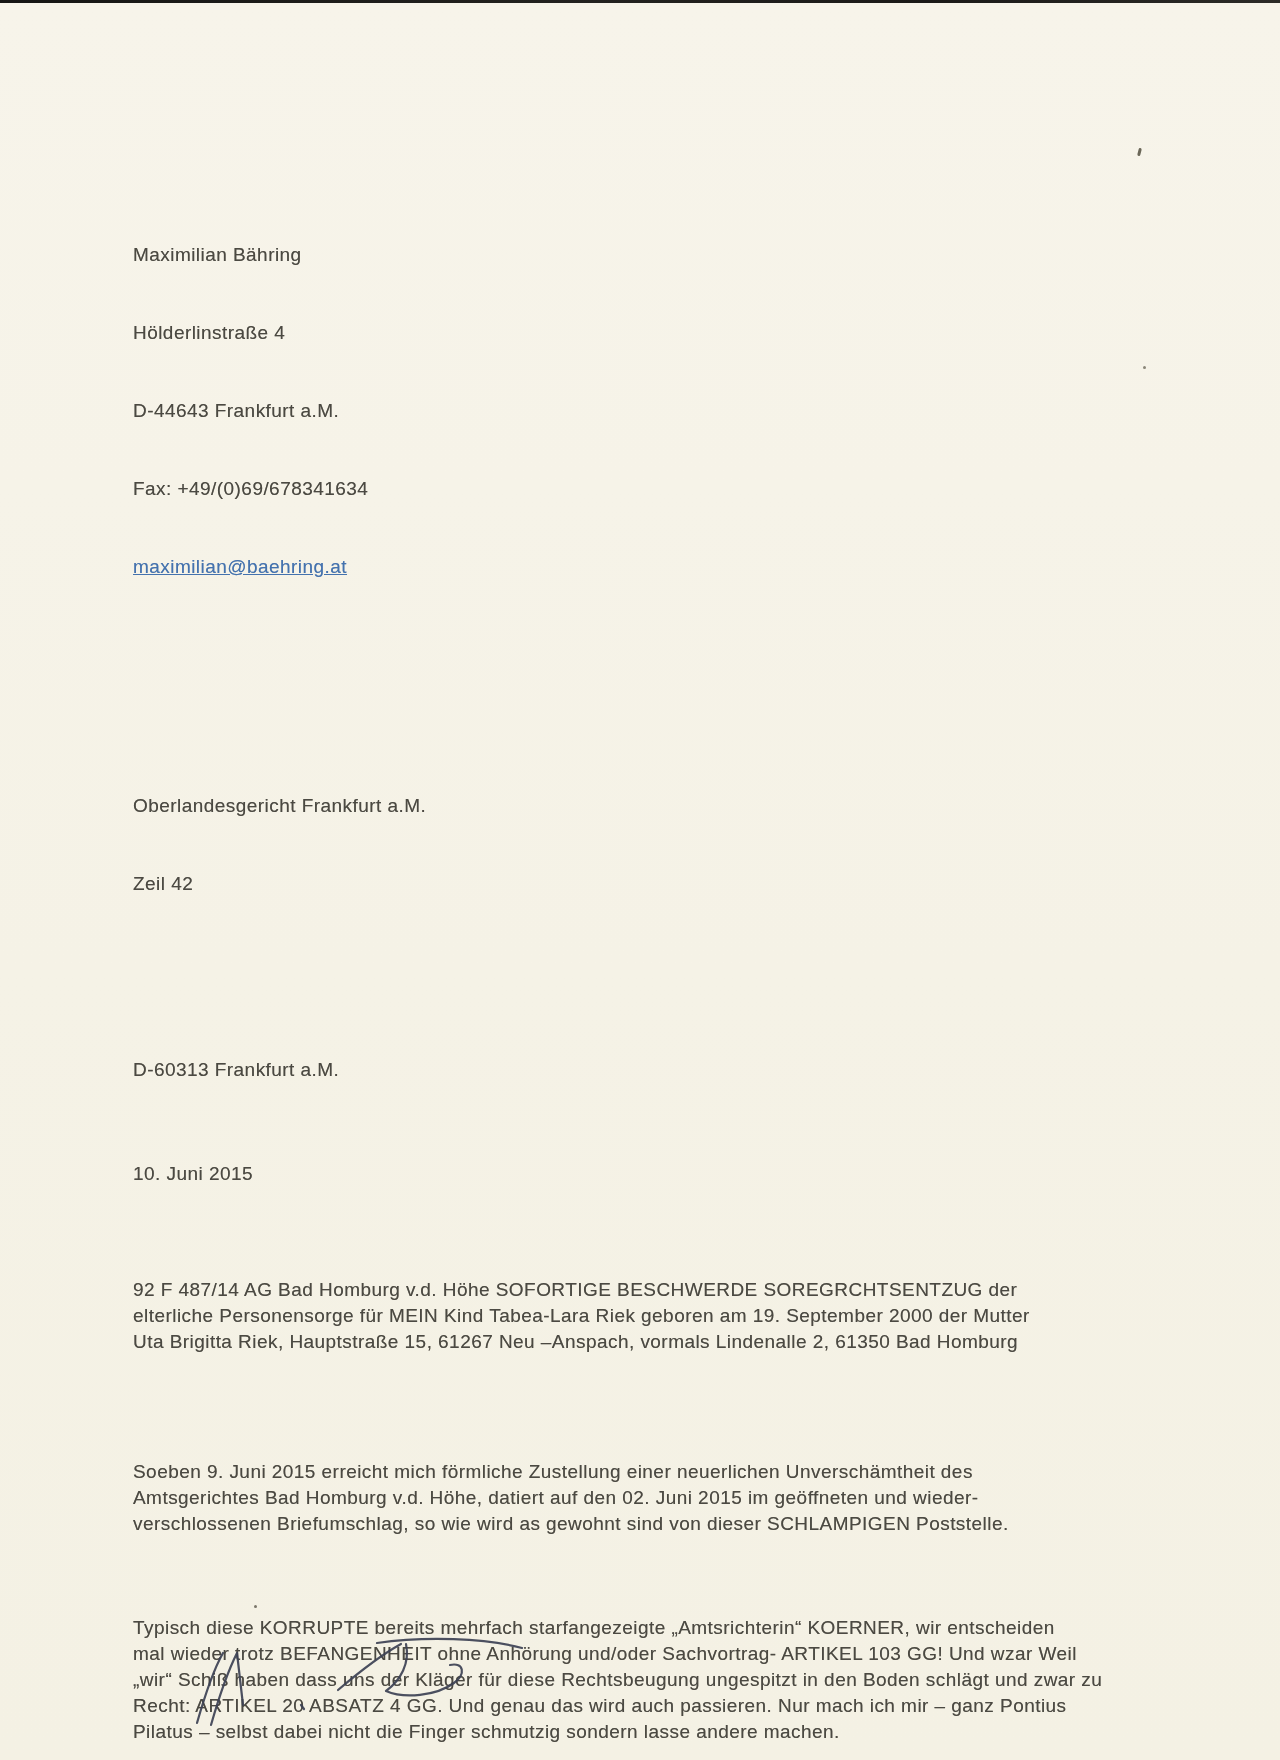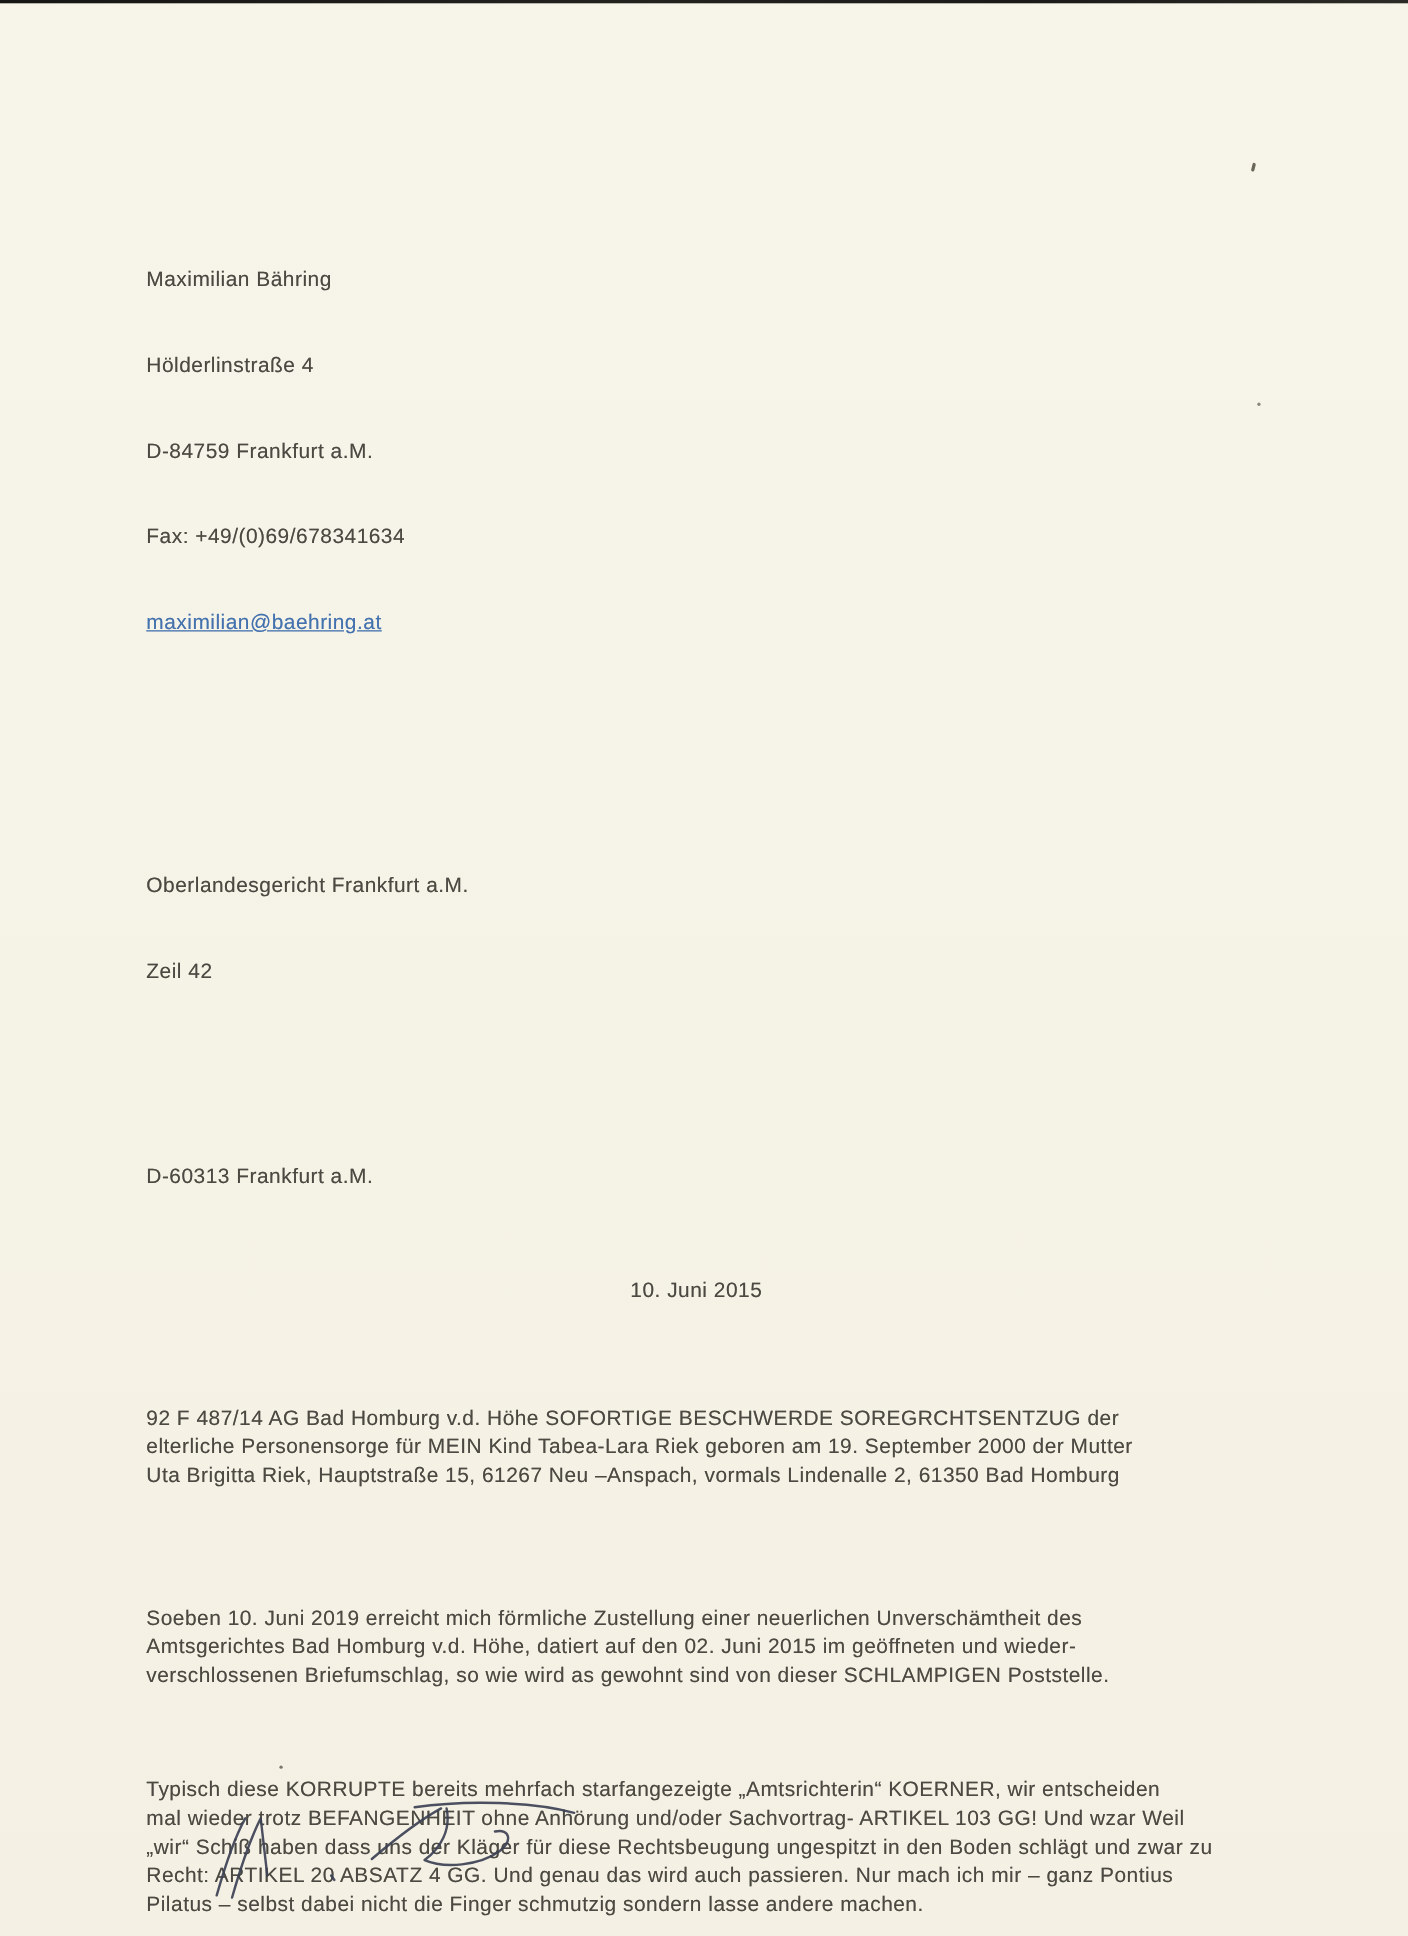--- a/index.html
+++ b/index.html
@@ -45,21 +45,21 @@
     text-shadow: 0 0 0.5px rgba(78,76,66,0.55);
   }
   .line { white-space: pre; }
   .email-line {
     color: #4472ae;
     text-decoration: underline;
     text-shadow: 0 0 0.5px rgba(68,114,174,0.5);
   }
   .recipient-block { margin-top: 31px; }
   .city2-line { margin-top: 30px; }
-  .date-line { width: 1000px; text-align: center; }
+  .date-line { width: 1000px; text-align: left; }
   .subject-para { margin-top: 12px; }
   .body-para { margin-top: 26px; }
 
   .signature {
     position: absolute;
     left: 40px;
     top: 1523px;   
     width: 400px;
     height: 115px;
   }
@@ -81,39 +81,39 @@
   <div class="scan-edge-right"></div>
   <div class="speck speck-quote"></div>
   <div class="speck speck-dot-right"></div>
   <div class="speck speck-dot-sig"></div>
 
   <div class="content">
 
     <div class="sender-block">
       <div class="line">Maximilian Bähring</div>
       <div class="line">Hölderlinstraße 4</div>
-      <div class="line">D-84759 Frankfurt a.M.</div>
+      <div class="line">D-44643 Frankfurt a.M.</div>
       <div class="line">Fax: +49/(0)69/678341634</div>
       <div class="line email-line">maximilian@baehring.at</div>
     </div>
 
     <div class="recipient-block">
       <div class="line">Oberlandesgericht Frankfurt a.M.</div>
       <div class="line">Zeil 42</div>
     </div>
 
     <div class="line city2-line">D-60313 Frankfurt a.M.</div>
 
     <div class="date-line">10. Juni 2015</div>
 
     <div class="subject-para">92 F 487/14 AG Bad Homburg v.d. Höhe SOFORTIGE BESCHWERDE SOREGRCHTSENTZUG der
 elterliche Personensorge für MEIN Kind Tabea-Lara Riek geboren am 19. September 2000 der Mutter
 Uta Brigitta Riek, Hauptstraße 15, 61267 Neu –Anspach, vormals Lindenalle 2, 61350 Bad Homburg</div>
 
-    <div class="body-para">Soeben 10. Juni 2019 erreicht mich förmliche Zustellung einer neuerlichen Unverschämtheit des
+    <div class="body-para">Soeben 9. Juni 2015 erreicht mich förmliche Zustellung einer neuerlichen Unverschämtheit des
 Amtsgerichtes Bad Homburg v.d. Höhe, datiert auf den 02. Juni 2015 im geöffneten und wieder-
 verschlossenen Briefumschlag, so wie wird as gewohnt sind von dieser SCHLAMPIGEN Poststelle.</div>
     <div class="body-para">Typisch diese KORRUPTE bereits mehrfach starfangezeigte „Amtsrichterin“ KOERNER, wir entscheiden
 mal wieder trotz BEFANGENHEIT ohne Anhörung und/oder Sachvortrag- ARTIKEL 103 GG! Und wzar Weil
 „wir“ Schiß haben dass uns der Kläger für diese Rechtsbeugung ungespitzt in den Boden schlägt und zwar zu
 Recht: ARTIKEL 20 ABSATZ 4 GG. Und genau das wird auch passieren. Nur mach ich mir – ganz Pontius
 Pilatus – selbst dabei nicht die Finger schmutzig sondern lasse andere machen.</div>
     
     
     

